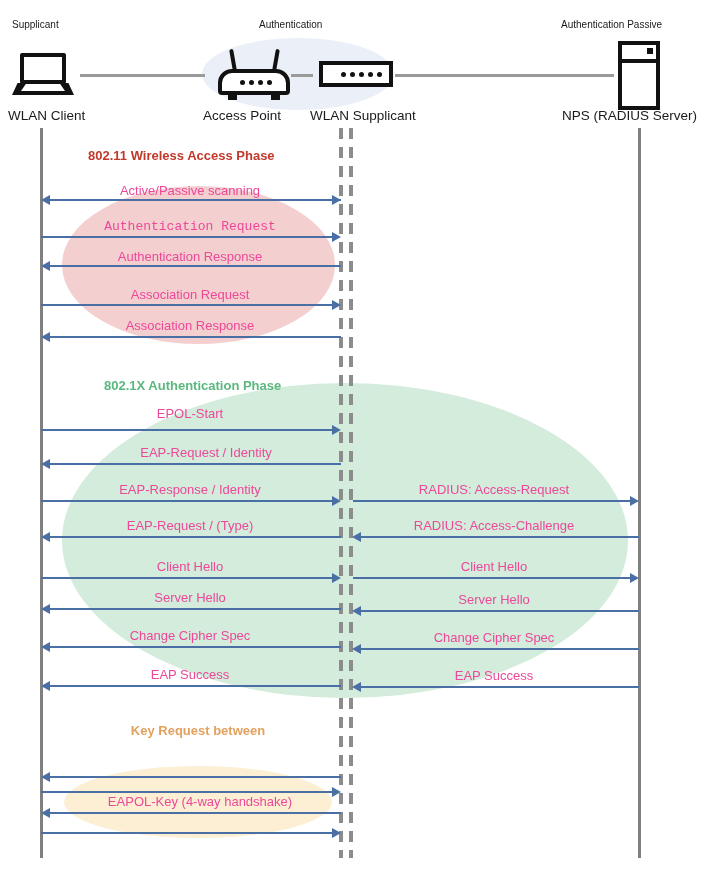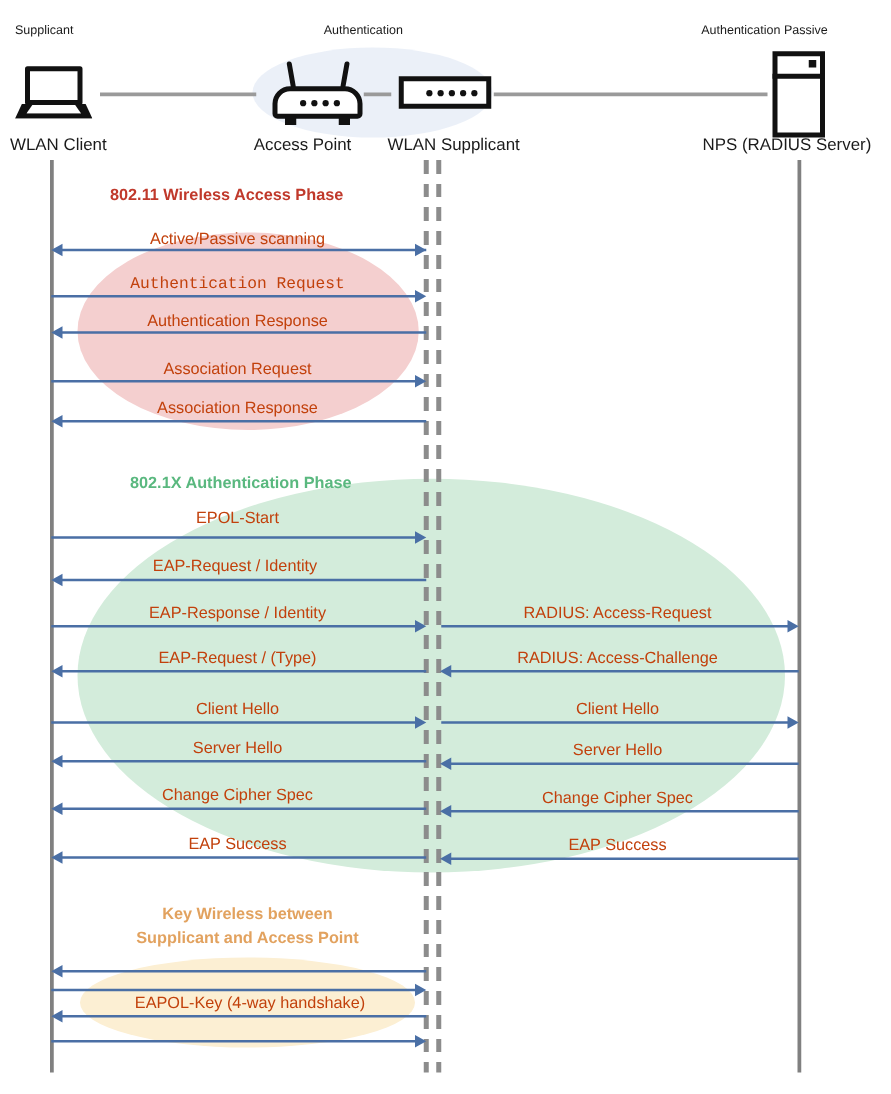--- a/index.html
+++ b/index.html
@@ -156,21 +156,21 @@
     position:absolute;
     width:0;height:0;
     border-top:5px solid transparent;
     border-bottom:5px solid transparent;
   }
   .head-right{border-left:9px solid #4a6fa5;}
   .head-left{border-right:9px solid #4a6fa5;}
   .msg-label{
     position:absolute;
     font-size:13px;
-    color:#c2410c;
+    color:#ec4899;
     white-space:nowrap;
     text-align:center;
     transform:translateX(-50%);
   }
 </style>
 </head>
 <body>
 
 <div id="canvas">
 
@@ -270,21 +270,21 @@
 
   <div class="phase-caption" style="left:104px;top:376px;color:#5ab87f;">802.1X Authentication Phase</div>
 
   <div class="msg">
     <div class="msg-label" style="left:190px;top:406px;">EPOL-Start</div>
     <div class="msg-line" style="left:41px;top:429px;width:293px;"></div>
     <div class="msg-head head-right" style="left:332px;top:425px;"></div>
   </div>
 
   <div class="msg">
-    <div class="msg-label" style="left:188px;top:445px;">EAP-Request / Identity</div>
+    <div class="msg-label" style="left:206px;top:445px;">EAP-Request / Identity</div>
     <div class="msg-line" style="left:48px;top:463px;width:293px;"></div>
     <div class="msg-head head-left" style="left:41px;top:459px;"></div>
   </div>
 
   <div class="msg">
     <div class="msg-label" style="left:190px;top:482px;">EAP-Response / Identity</div>
     <div class="msg-line" style="left:41px;top:500px;width:293px;"></div>
     <div class="msg-head head-right" style="left:332px;top:496px;"></div>
   </div>
 
@@ -348,22 +348,21 @@
     <div class="msg-head head-left" style="left:352px;top:644px;"></div>
   </div>
 
   <div class="msg">
     <div class="msg-label" style="left:494px;top:668px;">EAP Success</div>
     <div class="msg-line" style="left:359px;top:686px;width:280px;"></div>
     <div class="msg-head head-left" style="left:352px;top:682px;"></div>
   </div>
 
   <div class="phase-caption" style="left:98px;top:721px;width:200px;color:#e2a25f;">
-    <div>Key Wireless between</div>
-    <div>Supplicant and Access Point</div>
+    <div>Key Request between</div>
   </div>
 
   <div class="msg">
     <div class="msg-line" style="left:48px;top:776px;width:293px;"></div>
     <div class="msg-head head-left" style="left:41px;top:772px;"></div>
   </div>
 
   <div class="msg">
     <div class="msg-line" style="left:41px;top:791px;width:293px;"></div>
     <div class="msg-head head-right" style="left:332px;top:787px;"></div>

